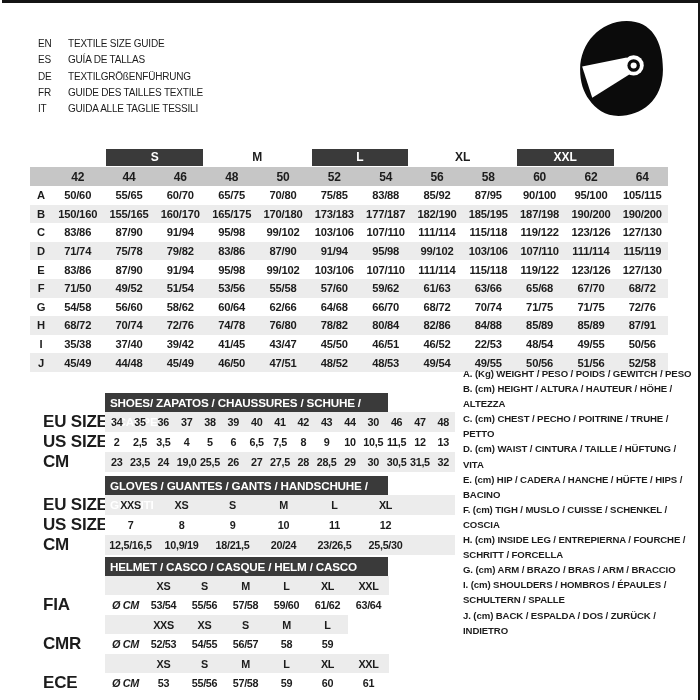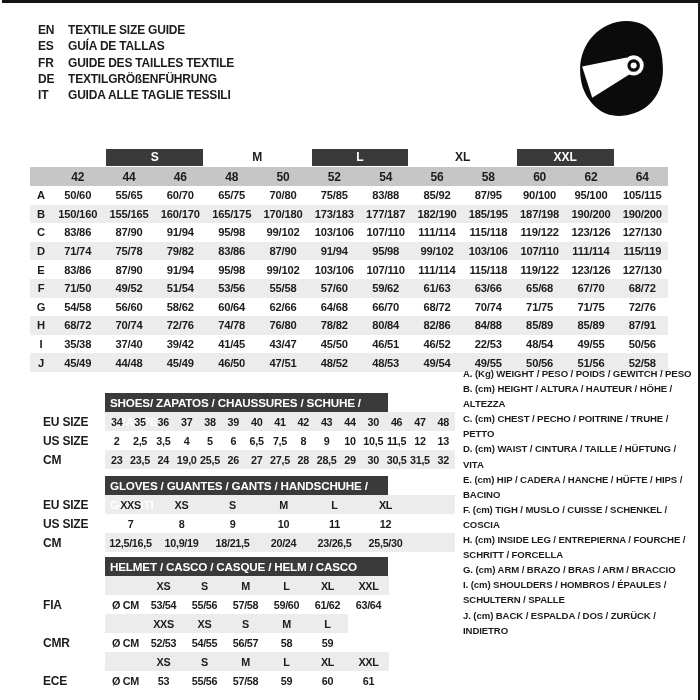--- a/index.html
+++ b/index.html
@@ -2,21 +2,21 @@
 <html><head>
 <meta charset="utf-8">
 <style>
   html,body{margin:0;padding:0;background:#fff;}
   .page{position:relative;width:700px;height:700px;background:#ffffff;overflow:hidden;
         font-family:"Liberation Sans",sans-serif;color:#1c1c1c;}
   .border-top{position:absolute;top:0;left:2px;right:0;height:3px;background:#141414;}
   .border-right{position:absolute;top:0;right:0;bottom:0;width:2px;background:#141414;}
 
   
-  .languages{position:absolute;left:38px;top:22px;font-size:12px;font-weight:bold;letter-spacing:-0.2px;}
+  .languages{position:absolute;left:38px;top:36px;font-size:10px;font-weight:normal;letter-spacing:-0.2px;}
   .lang-row{display:flex;line-height:16.3px;}
   .lang-code{width:30px;}
 
   
   .helmet-art{position:absolute;left:572px;top:19px;width:93px;height:99px;}
 
   
   table{border-collapse:collapse;table-layout:fixed;}
   td{padding:0;text-align:center;font-weight:bold;white-space:nowrap;overflow:hidden;}
 
@@ -29,22 +29,22 @@
   .main-table .vals td{height:18.6px;}
   .main-table tr.stripe td{background:#ececec;}
 
   
   .section{position:absolute;left:30px;width:425px;}
   .shoes{top:393px;} .gloves{top:476px;} .helmet-sec{top:557px;}
   .section-title{margin-left:75px;width:278px;height:19px;line-height:19px;background:#3a3a3a;
                  color:#fff;font-weight:bold;font-size:11.7px;padding-left:5px;letter-spacing:-0.2px;}
   .sec-table{width:425px;font-size:10.8px;letter-spacing:-0.3px;}
   .sec-table td{height:19px;}
-  .sec-table .lbl{text-align:left;padding-left:13px;font-size:12px;letter-spacing:-0.2px;}
-  .sec-table .unit{text-align:left;padding-left:7px;}
+  .sec-table .lbl{text-align:left;padding-left:13px;font-size:17px;letter-spacing:-0.2px;}
+  .sec-table .unit{text-align:left;padding-left:7px;font-style:italic;}
   tr.band td{background:#ececec;}
   tr.band td.lbl{background:transparent;}
   tr.band td.nb{background:transparent;}
 
   
   .legend{position:absolute;left:463px;top:366px;width:233px;font-size:9.6px;font-weight:bold;
           line-height:15.1px;letter-spacing:-0.1px;}
 </style>
 </head>
 <body>
@@ -56,26 +56,26 @@
   <div class="languages">
       <div class="lang-row">
         <span class="lang-code">EN</span>
         <span class="lang-text">TEXTILE SIZE GUIDE</span>
       </div>
       <div class="lang-row">
         <span class="lang-code">ES</span>
         <span class="lang-text">GUÍA DE TALLAS</span>
       </div>
       <div class="lang-row">
+        <span class="lang-code">DE</span>
+        <span class="lang-text">TEXTILGRÖßENFÜHRUNG</span>
+      </div>
+      <div class="lang-row">
         <span class="lang-code">FR</span>
         <span class="lang-text">GUIDE DES TAILLES TEXTILE</span>
-      </div>
-      <div class="lang-row">
-        <span class="lang-code">DE</span>
-        <span class="lang-text">TEXTILGRÖßENFÜHRUNG</span>
       </div>
       <div class="lang-row">
         <span class="lang-code">IT</span>
         <span class="lang-text">GUIDA ALLE TAGLIE TESSILI</span>
       </div>
     </div>
 
   <svg class="helmet-art" viewBox="0 0 92 98" aria-hidden="true">
     <path d="M54,2 C28,2 8,24 8,50 C8,62 11,72 17,80 C23,89 33,96 46,96 C68,96 90,81 90,50 C90,22 79,2 54,2 Z" fill="#0b0b0b"></path>
     <path d="M10,47 L54,38 L63,51 L20,78 Z" fill="#ffffff"></path>

